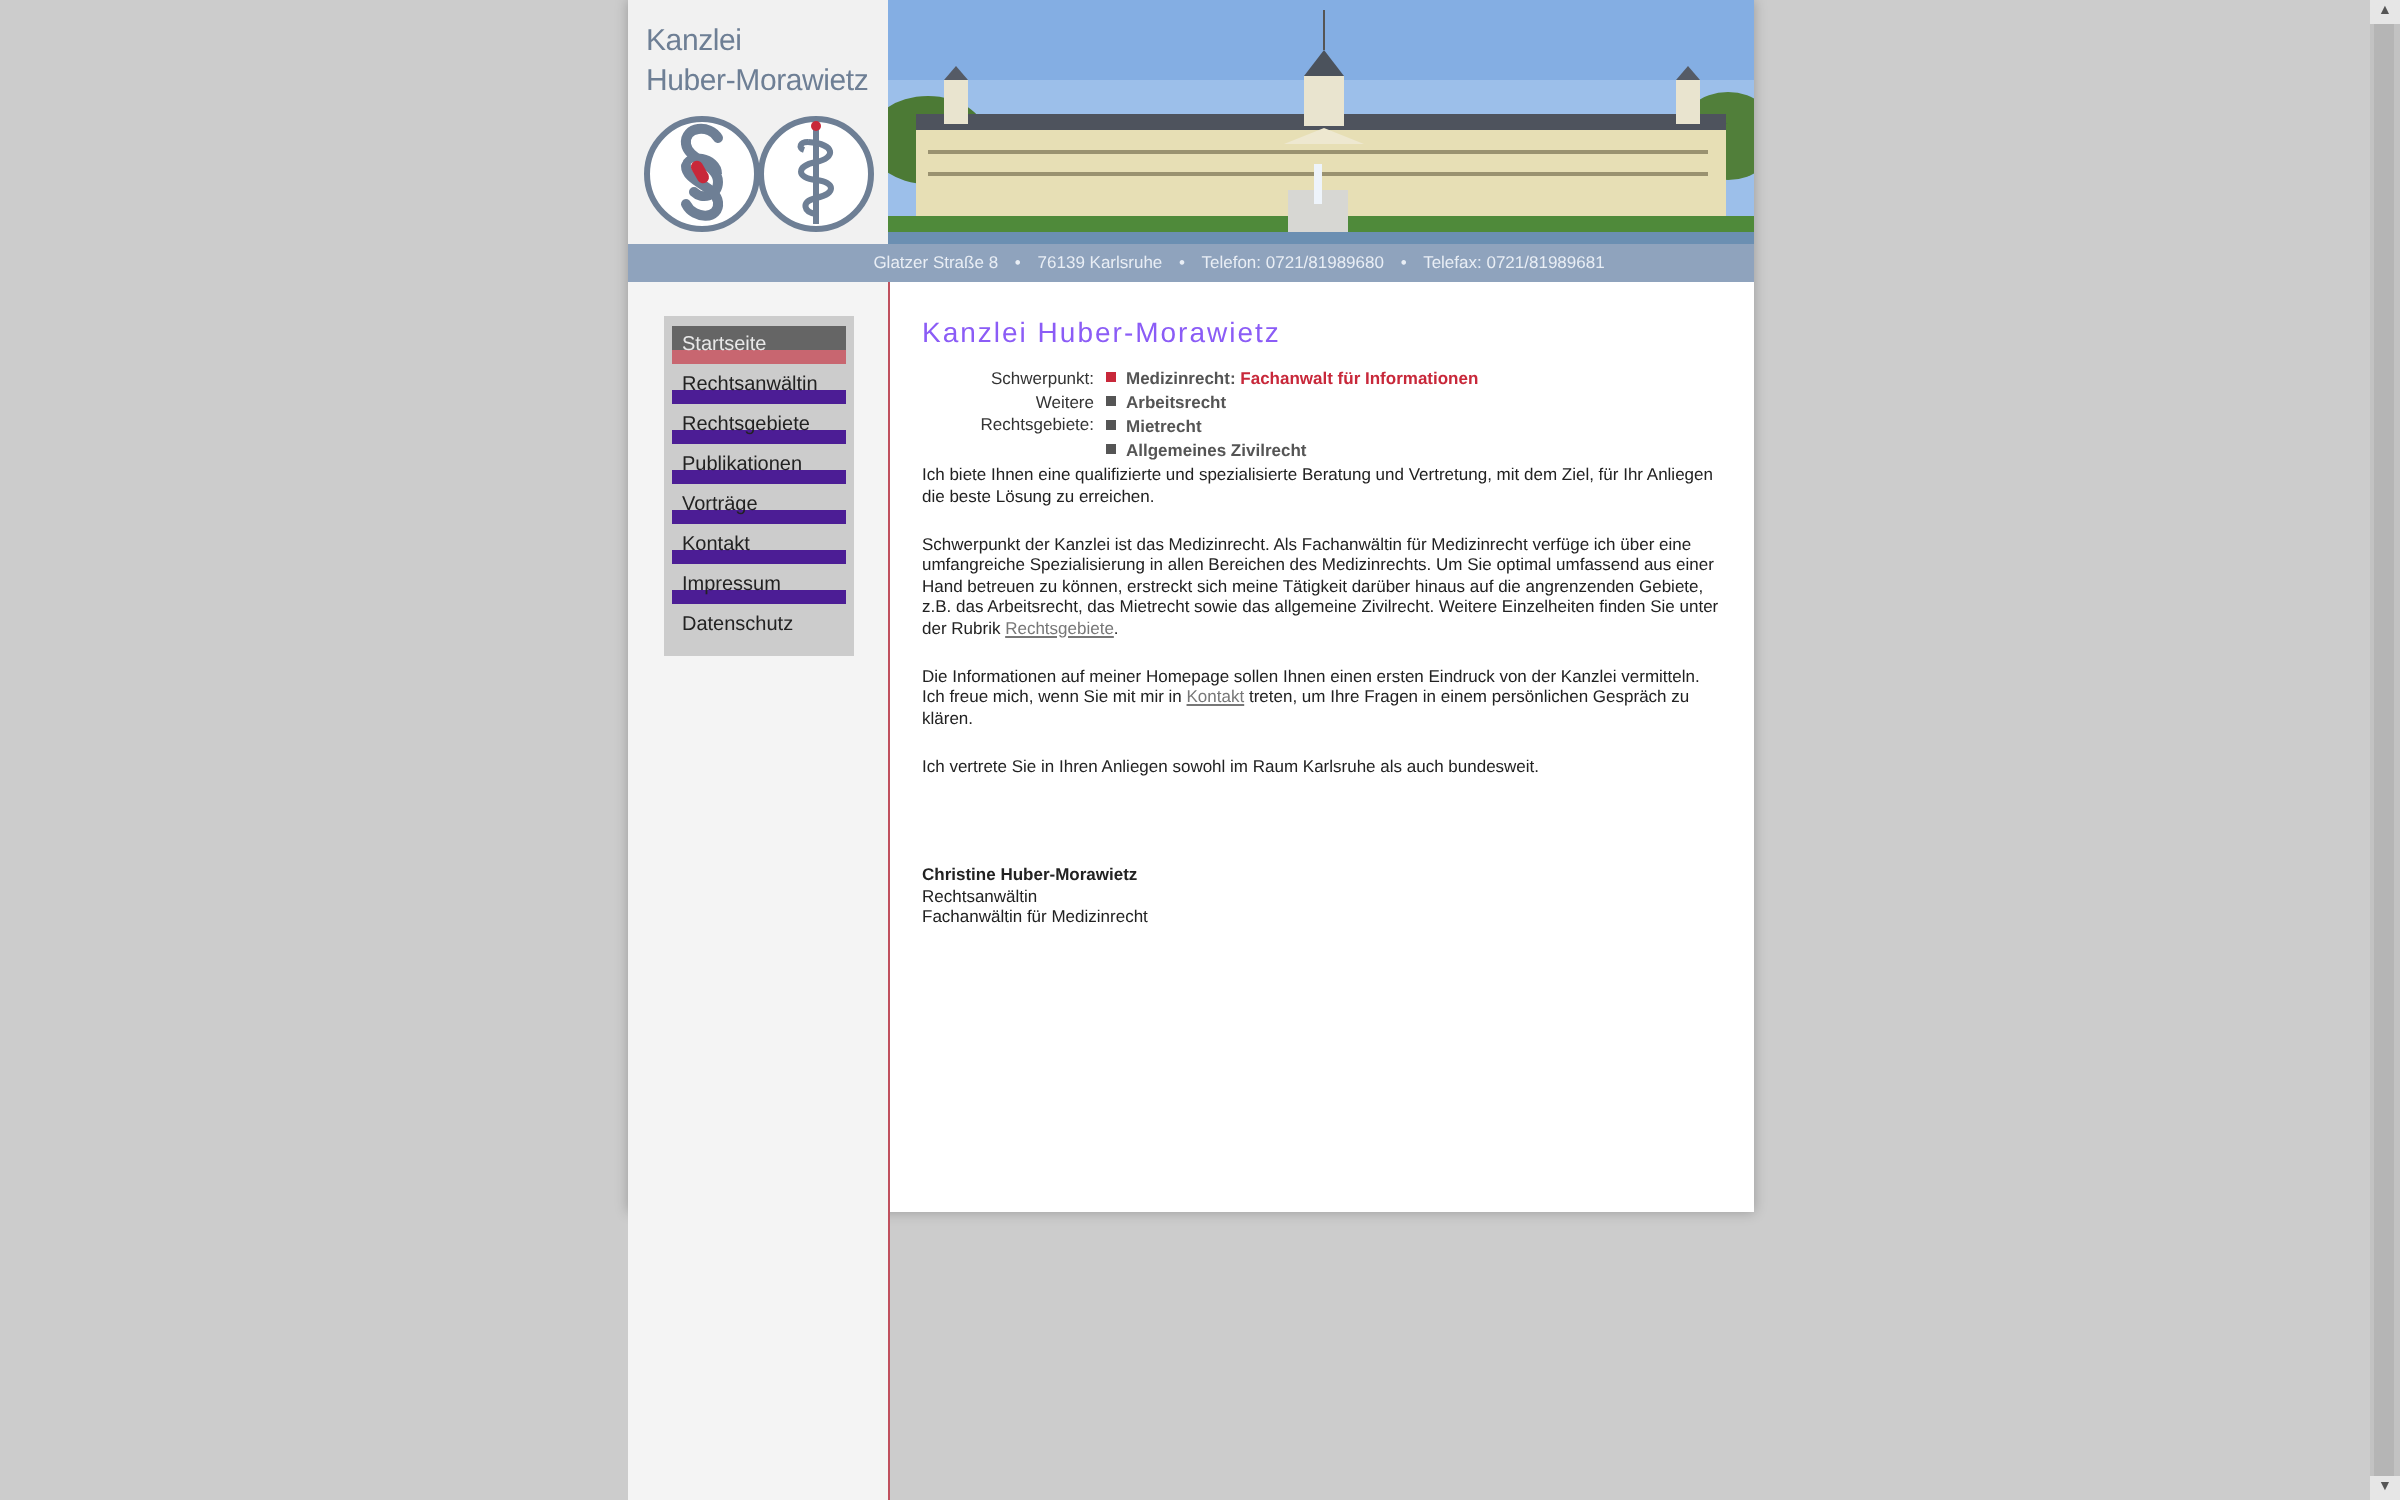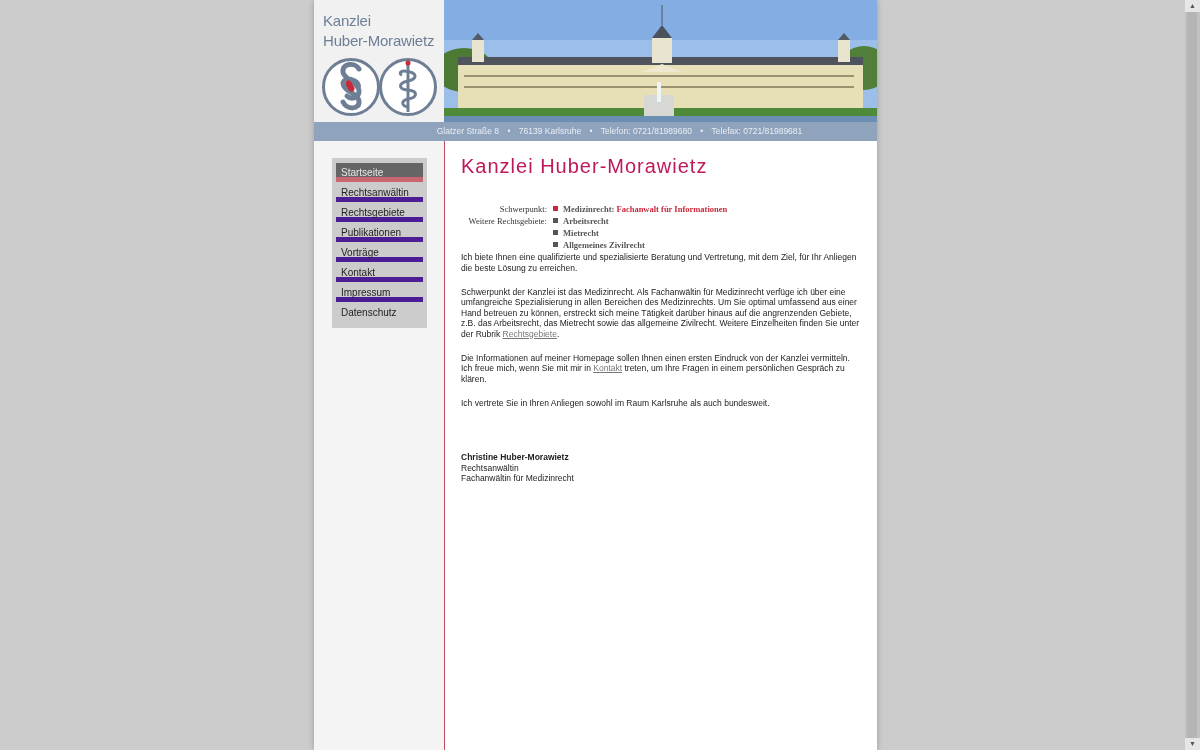--- a/index.html
+++ b/index.html
@@ -3,21 +3,21 @@
 <meta charset="utf-8">
 <style>
   html, body { margin: 0; padding: 0; }
   body {
     width: 1200px; height: 750px; overflow: hidden;
     background: #cccccc;
     font-family: "Liberation Sans", sans-serif;
     position: relative;
   }
   .page {
-    position: absolute; left: 314px; top: 0; width: 563px; height: 750px;
+    position: absolute; left: 314px; top: 0; width: 563px; height: 606px;
     background: #ffffff;
     box-shadow: 0 0 6px rgba(0,0,0,0.25);
   }
   .header { position: absolute; left: 0; top: 0; width: 563px; height: 122px; }
   .logo-box {
     position: absolute; left: 0; top: 0; width: 130px; height: 122px;
     background: #f1f1f1;
   }
   .logo-title {
     position: absolute; left: 9px; top: 11px;
@@ -43,33 +43,33 @@
     border-right: 1px solid #c0505e;
   }
   .nav {
     position: absolute; left: 18px; top: 17px; width: 95px; height: 170px;
     background: #cccccc;
   }
   .nav-item {
     position: absolute; left: 4px; width: 87px; height: 19px;
     font-size: 10px; line-height: 19px; color: #222222;
     padding-left: 5px; box-sizing: border-box;
-    border-bottom: 5px solid #4c1d95;
+    border-bottom: 7px solid #4c1d95;
     cursor: pointer;
   }
   .nav-item.active { background: #656565; color: #e8e8e8; border-bottom-color: #c86670; }
   .content {
     position: absolute; left: 147px; top: 157px; width: 400px;
     font-size: 8.5px; color: #222222; line-height: 10.5px;
   }
   .content h1 {
-    margin: 0; font-size: 20px; font-weight: normal; letter-spacing: 1px;
-    color: #be185d; line-height: 18px;
-  }
-  .areas { margin-top: 29px; position: relative; height: 48px; font-family: Liberation Serif, serif; }
+    margin: 0; font-size: 14px; font-weight: normal; letter-spacing: 1px;
+    color: #8b5cf6; line-height: 18px;
+  }
+  .areas { margin-top: 9px; position: relative; height: 48px; }
   .area-label { position: absolute; width: 86px; text-align: right; color: #333; }
   .area-item { position: absolute; left: 92px; font-weight: bold; color: #555; white-space: nowrap; }
   .area-item .sq { display: inline-block; width: 5px; height: 5px; background: #555; margin-right: 5px; vertical-align: 1px; }
   .area-item.primary .sq { background: #c8283a; }
   .area-item .red { color: #c8283a; }
   .content p { margin: 0 0 13.5px 0; }
   .content p.welcome { font-weight: bold; margin-top: 14px; }
   .content a { color: #777777; text-decoration: underline; }
   .sig-name { font-weight: bold; margin-top: 44px; }
   .scrollbar {

